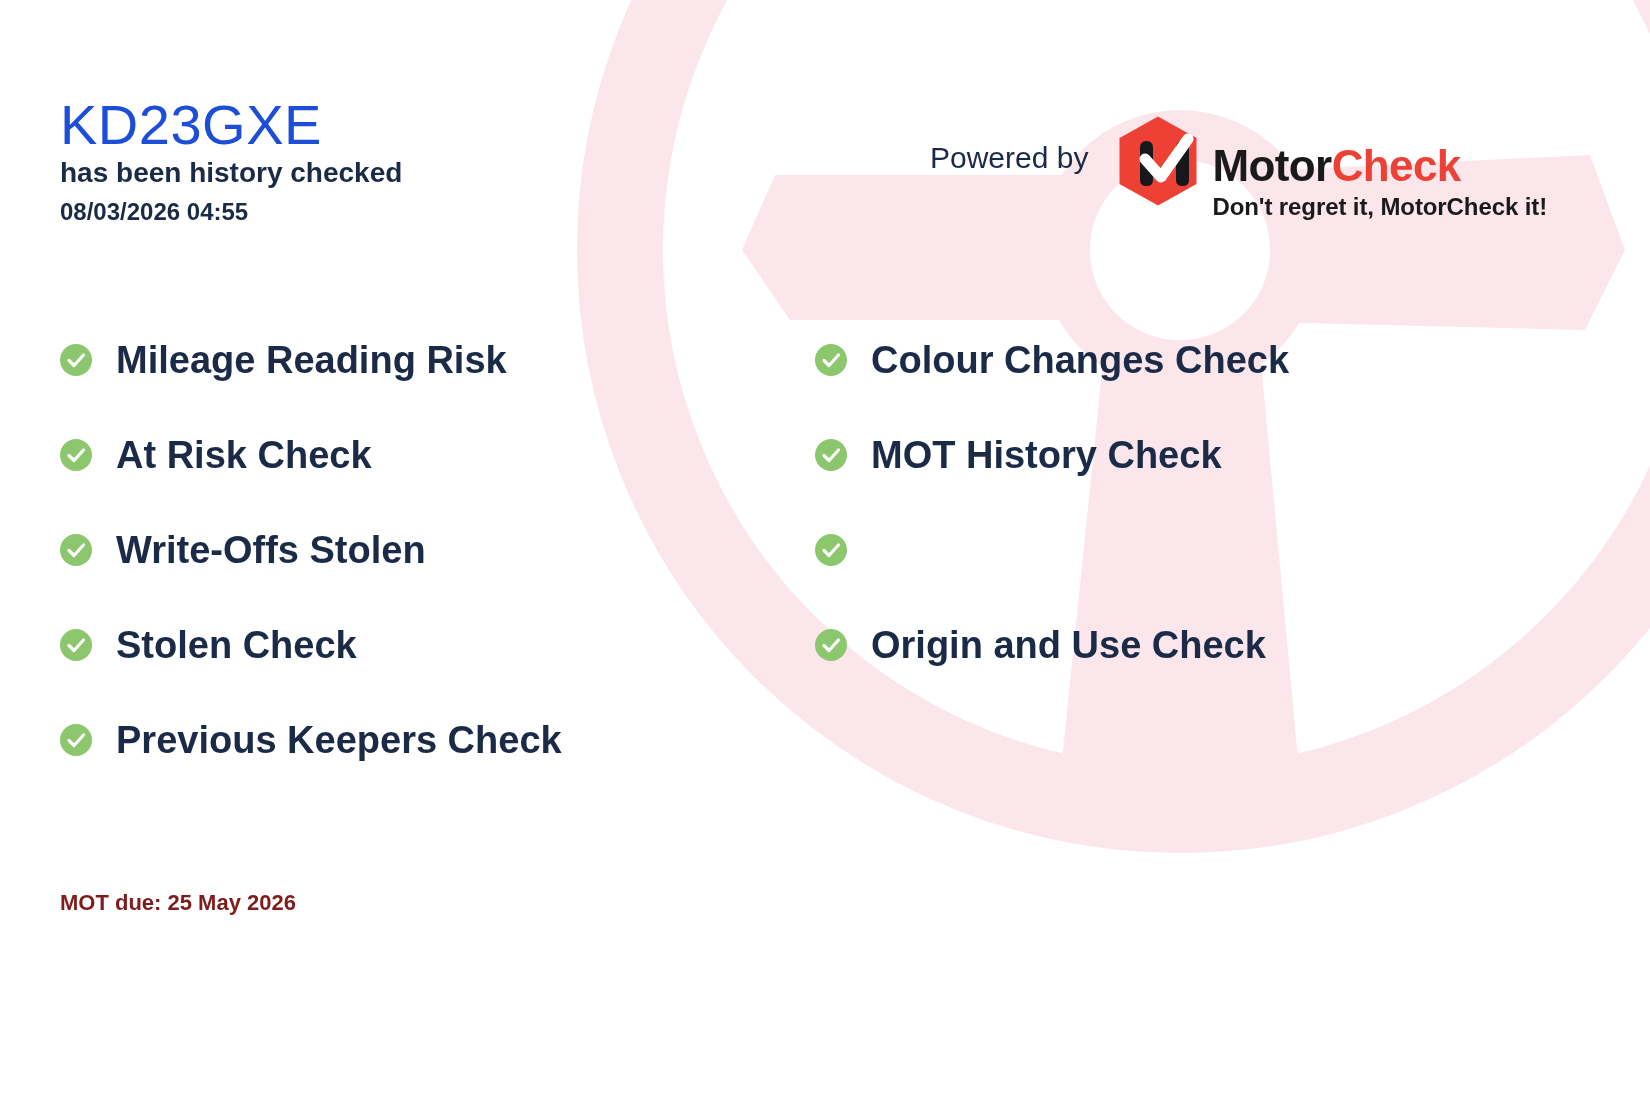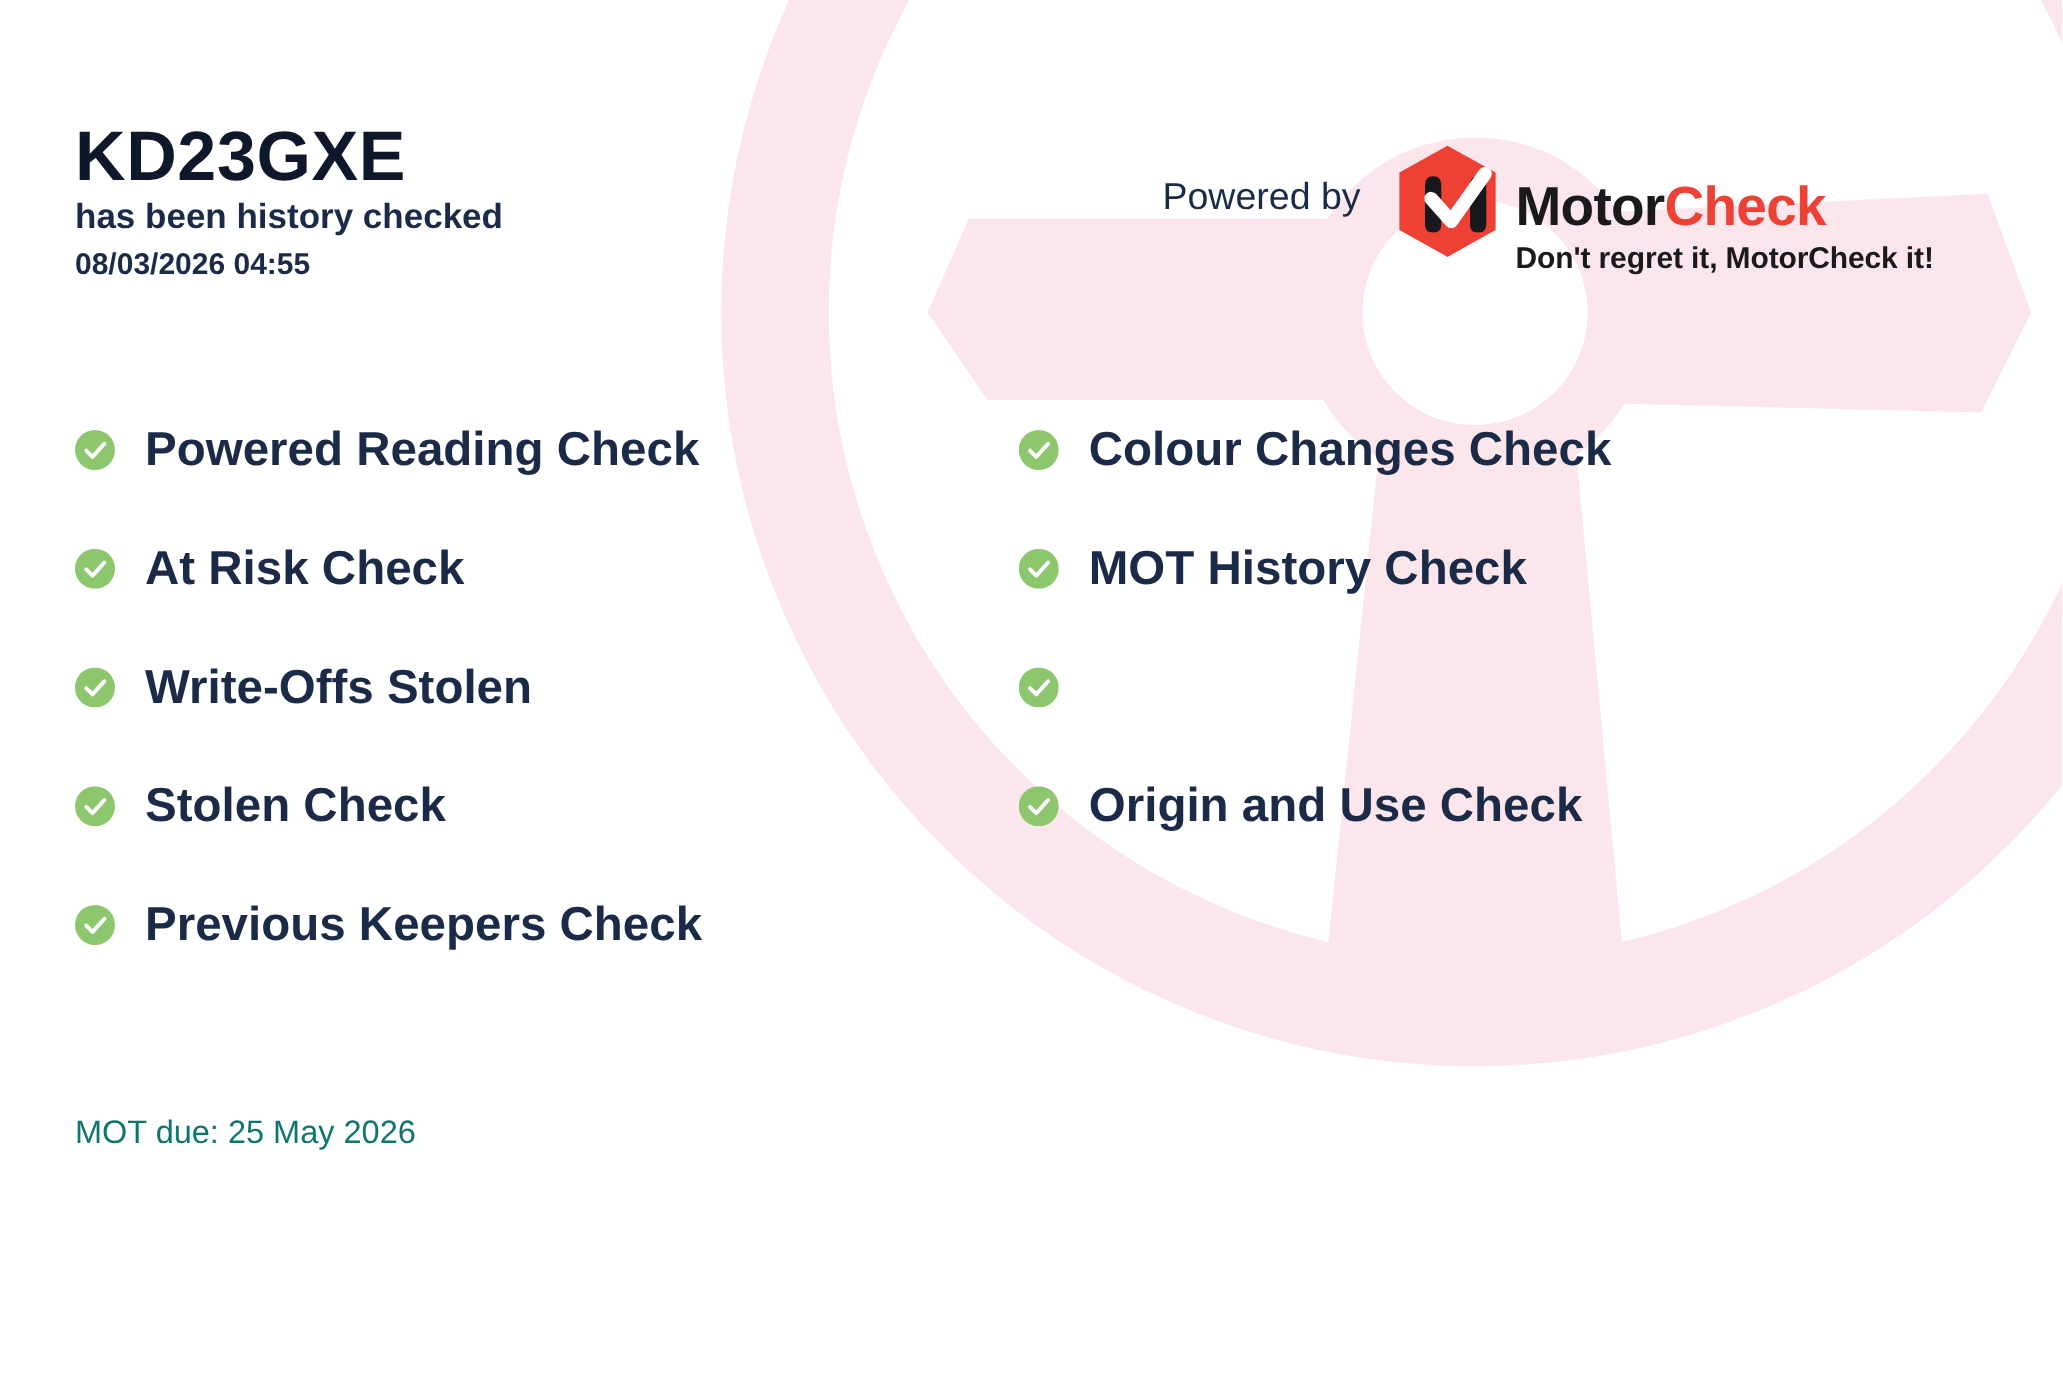--- a/index.html
+++ b/index.html
@@ -32,22 +32,22 @@
 
   
   .header {
     position: absolute;
     left: 60px;
     top: 95px;
     z-index: 3;
   }
   .plate-line {
     font-size: 56px;
-    font-weight: bold;
-    color: #0f172a;
+    font-weight: normal;
+    color: #1d4ed8;
     letter-spacing: 0.5px;
     line-height: 1.06;
     white-space: nowrap;
   }
   .status-line {
     font-size: 28px;
     font-weight: bold;
     color: #1b2a47;
     line-height: 1.2;
     margin-top: 2px;
@@ -140,23 +140,23 @@
     color: #1b2a47;
     white-space: nowrap;
     line-height: 1;
   }
 
   
   .mot-due {
     position: absolute;
     left: 60px;
     top: 890px;
-    font-size: 26px;
-    font-weight: normal;
-    color: #0f766e;
+    font-size: 22px;
+    font-weight: bold;
+    color: #7f1d1d;
     z-index: 3;
     white-space: nowrap;
   }
 </style>
 </head>
 <body>
 
 <div id="canvas">
 
   <svg id="wheel-bg" viewBox="0 0 1650 1100" aria-hidden="true">
@@ -213,21 +213,21 @@
   </div>
 
   <div class="checks">
 
     <div class="col col-left">
       <div class="check-item">
         <svg class="check-icon" viewBox="0 0 32 32">
           <circle cx="16" cy="16" r="16" fill="#8cc76e"></circle>
           <path d="M9 16.5 L14 21.5 L23.5 11" fill="none" stroke="#ffffff" stroke-width="3.2" stroke-linecap="round" stroke-linejoin="round"></path>
         </svg>
-        <span class="check-label">Powered Reading Check</span>
+        <span class="check-label">Mileage Reading Risk</span>
       </div>
       <div class="check-item">
         <svg class="check-icon" viewBox="0 0 32 32">
           <circle cx="16" cy="16" r="16" fill="#8cc76e"></circle>
           <path d="M9 16.5 L14 21.5 L23.5 11" fill="none" stroke="#ffffff" stroke-width="3.2" stroke-linecap="round" stroke-linejoin="round"></path>
         </svg>
         <span class="check-label">At Risk Check</span>
       </div>
       <div class="check-item">
         <svg class="check-icon" viewBox="0 0 32 32">

